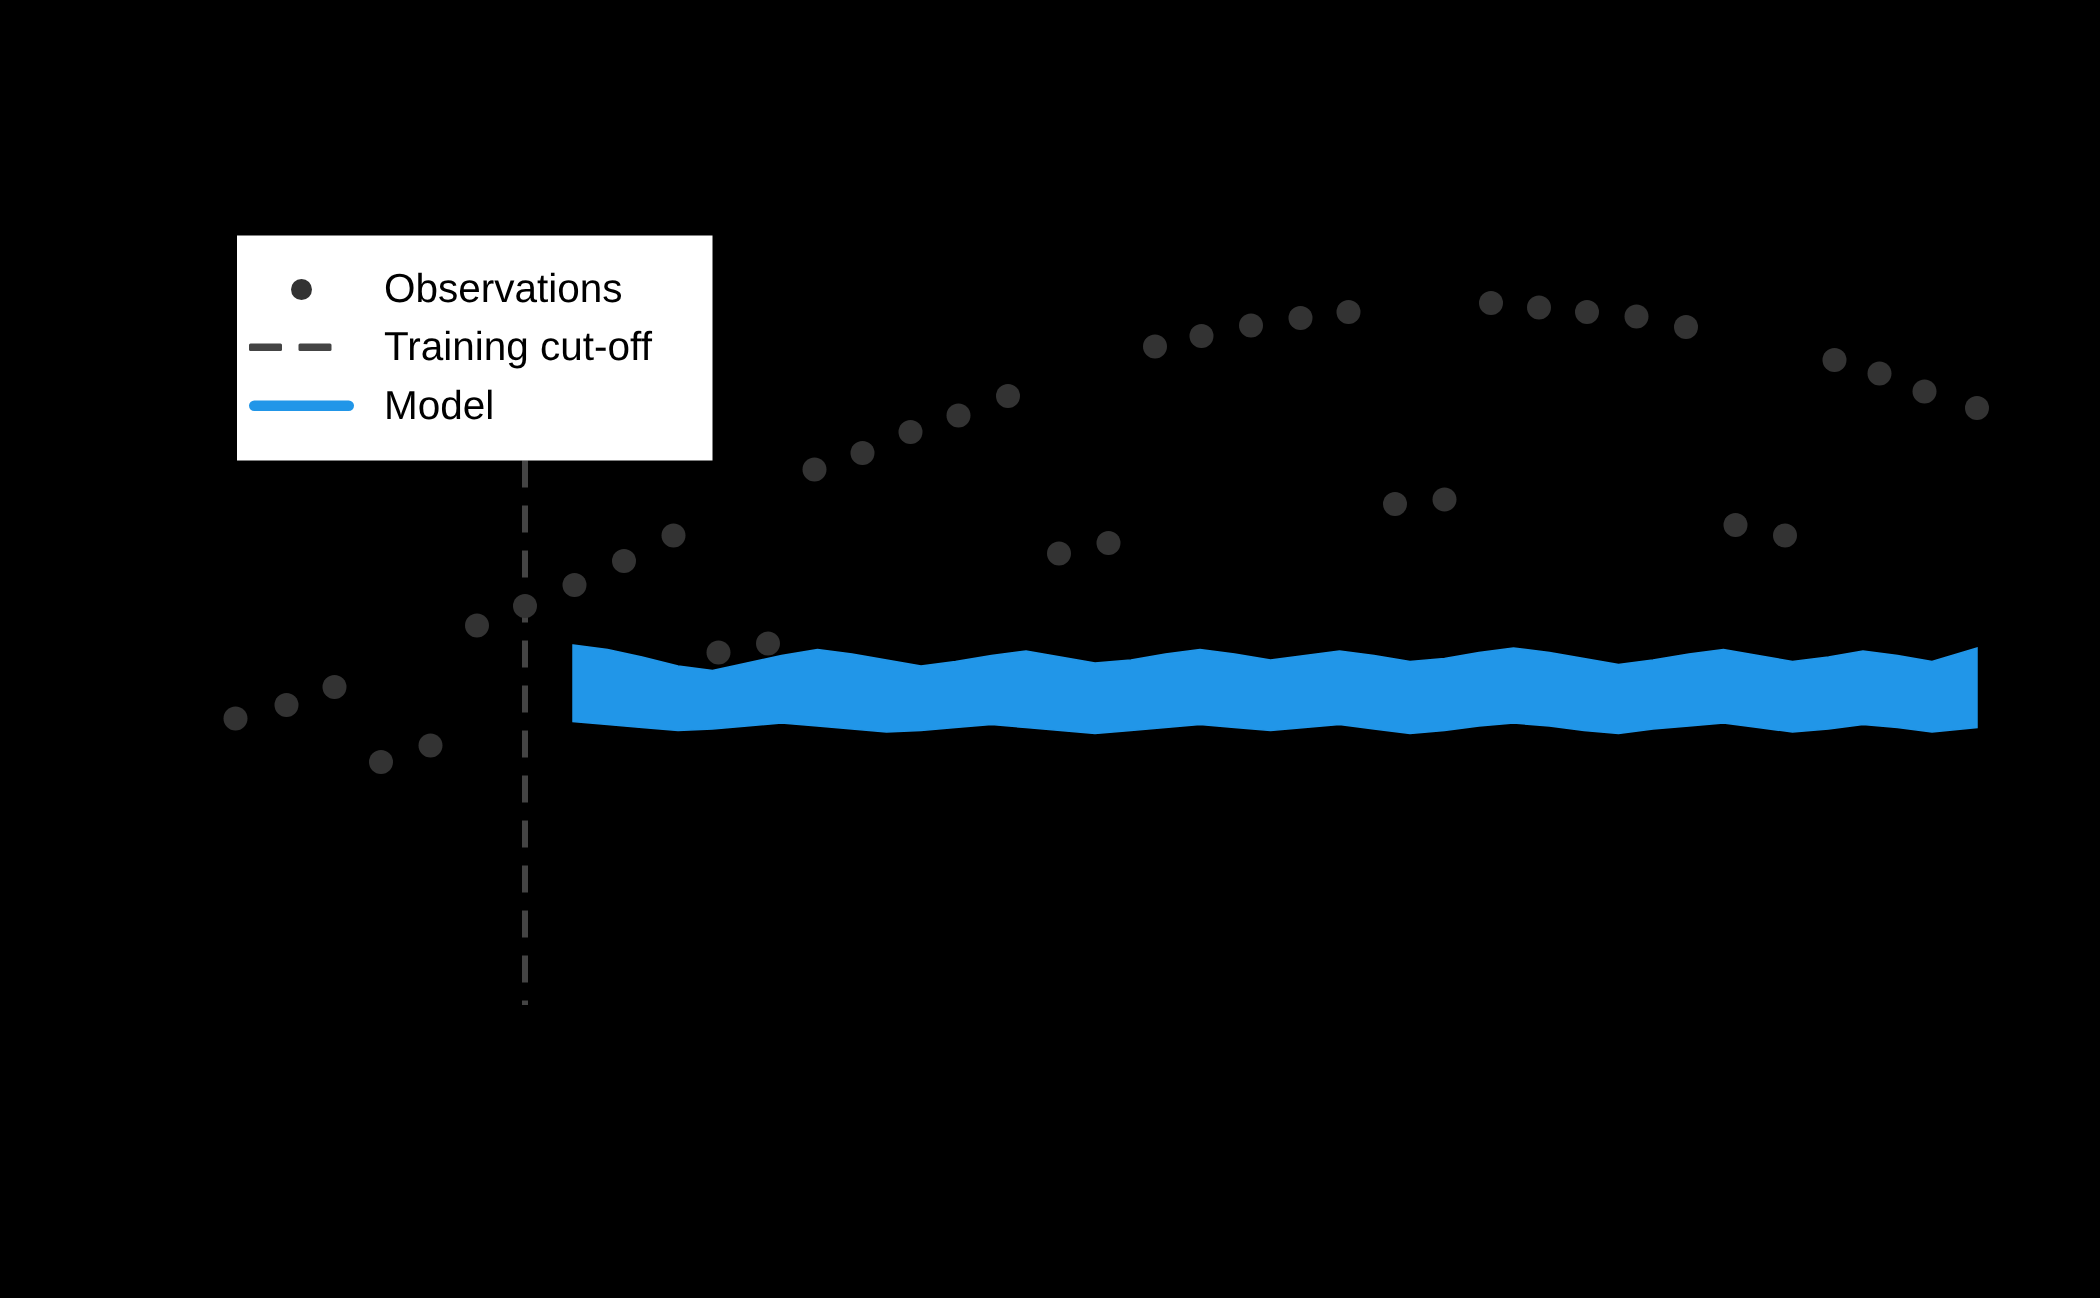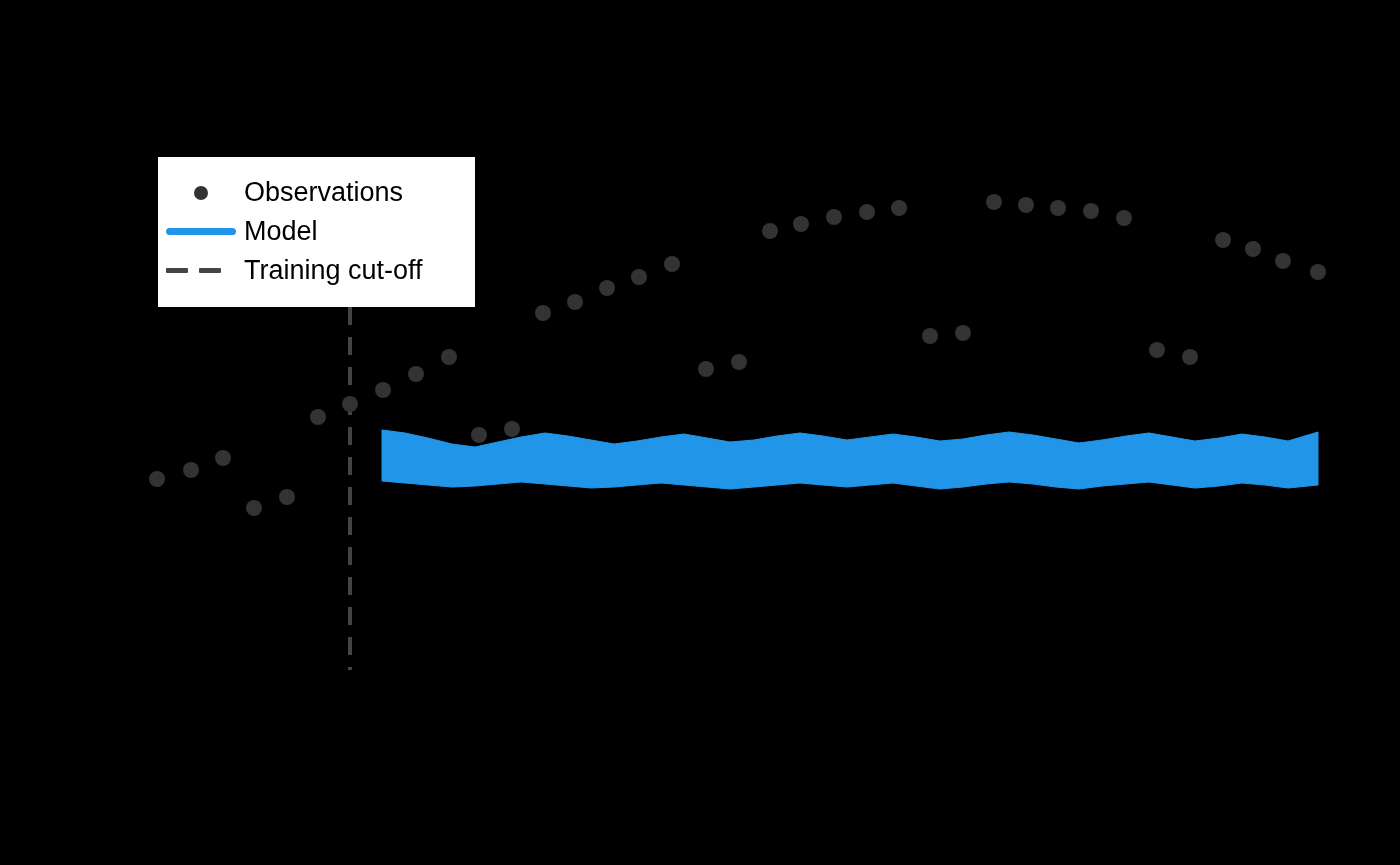--- a/index.html
+++ b/index.html
@@ -26,20 +26,21 @@
   .legend-box {
     position: absolute;
     background: #ffffff;
     box-sizing: border-box;
     padding: 0;
   }
   .legend-row {
     display: flex;
     align-items: center;
     height: 39px;
+    gap: 12px;
   }
   .legend-key {
     width: 86px;
     min-width: 86px;
     height: 39px;
     position: relative;
   }
   .legend-label {
     font-size: 27px;
     color: #000000;
@@ -132,28 +133,28 @@
 
     <div class="legend-row">
       <div class="legend-key">
         <div class="key-dot" style="background: rgb(51, 51, 51);"></div>
       </div>
       <div class="legend-label">Observations</div>
     </div>
 
     <div class="legend-row">
       <div class="legend-key">
-        <div class="key-line" style="background: rgb(33, 150, 232);"></div>
+        <div class="key-dash d1" style="background: rgb(68, 68, 68);"></div>
+        <div class="key-dash d2" style="background: rgb(68, 68, 68);"></div>
       </div>
-      <div class="legend-label">Model</div>
+      <div class="legend-label">Training cut-off</div>
     </div>
 
     <div class="legend-row">
       <div class="legend-key">
-        <div class="key-dash d1" style="background: rgb(68, 68, 68);"></div>
-        <div class="key-dash d2" style="background: rgb(68, 68, 68);"></div>
+        <div class="key-line" style="background: rgb(33, 150, 232);"></div>
       </div>
-      <div class="legend-label">Training cut-off</div>
+      <div class="legend-label">Model</div>
     </div>
 
   </div>
 
 </div>
 
 </body></html>

